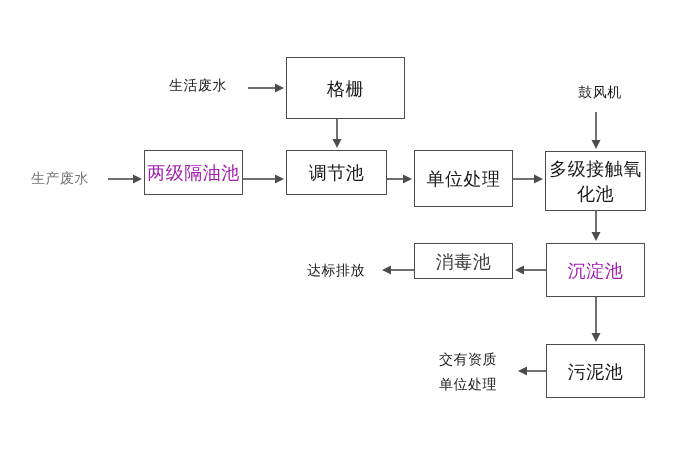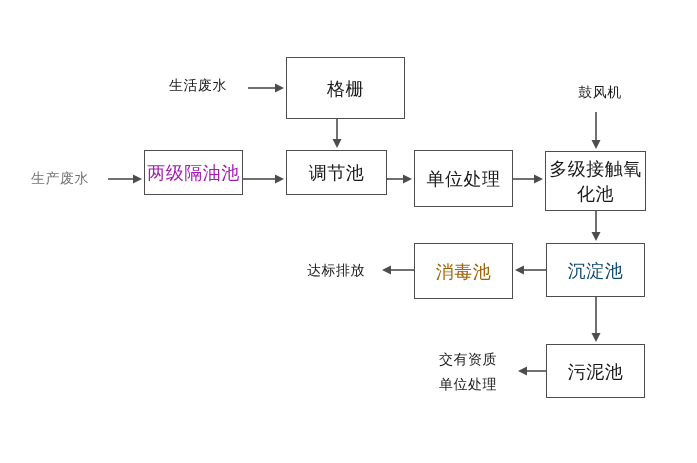--- a/index.html
+++ b/index.html
@@ -108,22 +108,22 @@
       <polygon points="389,179 380,174.5 380,183.5" fill="#4d4d4d"></polygon>
     </svg>
 
   <div id="nodes">
       <div class="node" style="left: 286px; top: 57px; width: 119px; height: 62px; border-color: rgb(77, 77, 77); color: rgb(26, 26, 26);">格栅</div>
       <div class="node" style="left: 144px; top: 150px; width: 99px; height: 45px; border-color: rgb(77, 77, 77); color: #a21caf;">两级隔油池</div>
       <div class="node" style="left: 286px; top: 150px; width: 101px; height: 45px; border-color: rgb(77, 77, 77); color: rgb(26, 26, 26);">调节池</div>
       <div class="node" style="left: 414px; top: 150px; width: 99px; height: 57px; border-color: rgb(77, 77, 77); color: rgb(26, 26, 26);">单位处理</div>
       <div class="node" style="left: 545px; top: 151px; width: 101px; height: 60px; border-color: rgb(77, 77, 77); color: rgb(26, 26, 26);">多级接触氧
 化池</div>
-      <div class="node" style="left: 546px; top: 243px; width: 99px; height: 54px; border-color: rgb(77, 77, 77); color: #0c4a6e;">沉淀池</div>
-      <div class="node" style="left: 414px; top: 243px; width: 99px; height: 56px; border-color: rgb(77, 77, 77); color: #a16207;">消毒池</div>
+      <div class="node" style="left: 546px; top: 243px; width: 99px; height: 54px; border-color: rgb(77, 77, 77); color: #a21caf;">沉淀池</div>
+      <div class="node" style="left: 414px; top: 243px; width: 99px; height: 36px; border-color: rgb(77, 77, 77); color: #404040;">消毒池</div>
       <div class="node" style="left: 546px; top: 344px; width: 99px; height: 54px; border-color: rgb(77, 77, 77); color: rgb(26, 26, 26);">污泥池</div>
     </div>
   <div id="labels">
       <div class="freetext" style="left: 158px; top: 72px; width: 80px; height: 26px; color: rgb(26, 26, 26);">生活废水</div>
       <div class="freetext" style="left: 20px; top: 165px; width: 80px; height: 26px; color: #737373;">生产废水</div>
       <div class="freetext" style="left: 560px; top: 79px; width: 80px; height: 26px; color: rgb(26, 26, 26);">鼓风机</div>
       <div class="freetext" style="left: 296px; top: 257px; width: 80px; height: 26px; color: rgb(26, 26, 26);">达标排放</div>
       <div class="freetext" style="left: 428px; top: 347px; width: 80px; height: 50px; color: rgb(26, 26, 26);">交有资质
 单位处理</div>
     </div>

